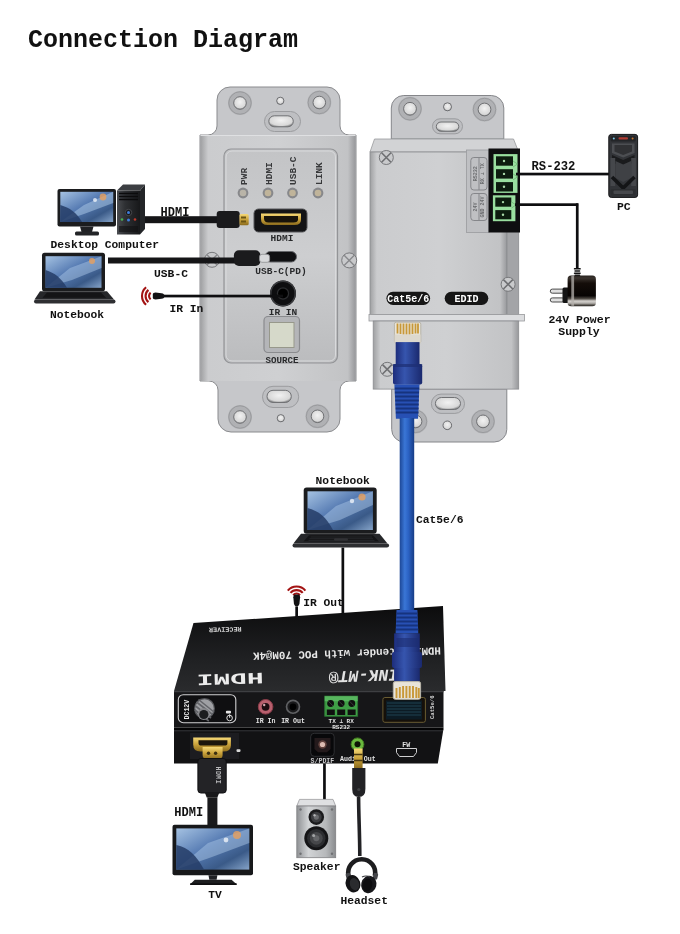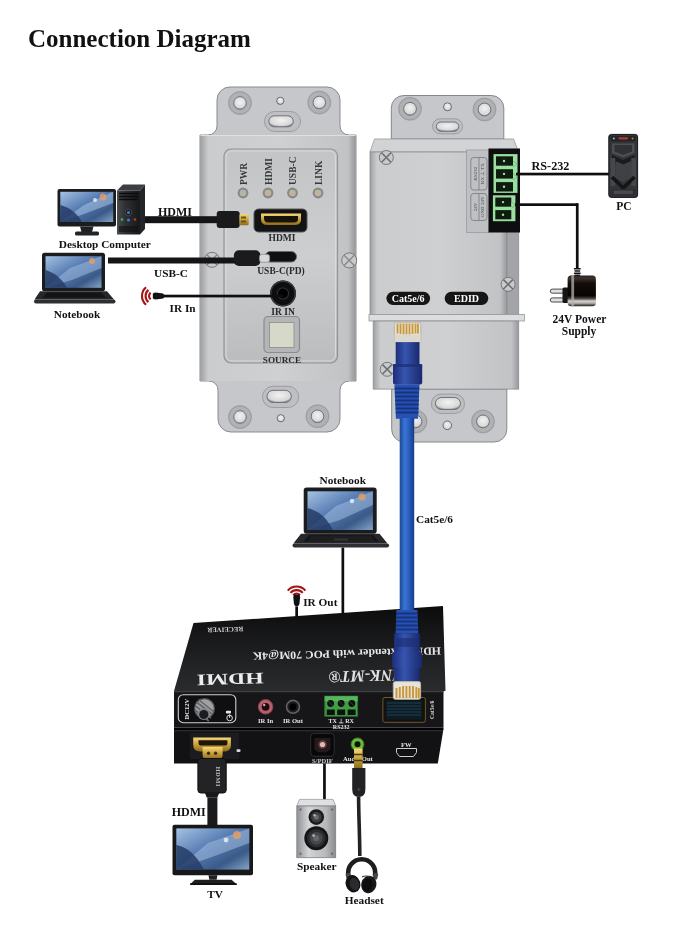--- a/index.html
+++ b/index.html
@@ -1,17 +1,17 @@
 <!DOCTYPE html>
 <html><head>
 <meta charset="utf-8">
 <style>
 html,body{margin:0;padding:0;background:#fff;}
 #page{position:relative;width:680px;height:934px;background:#fff;overflow:hidden;
-font-family:Liberation Serif, serif;}
+font-family:Liberation Mono, monospace;}
 svg{position:absolute;left:0;top:0;}
 </style>
 </head>
 <body>
 <div id="page">
 <svg width="680" height="934" viewBox="0 0 680 934">
 <defs>
 <linearGradient id="plateV" x1="0" y1="0" x2="1" y2="0">
  <stop offset="0" stop-color="#9fa0a2"></stop>
           <stop offset="0.05" stop-color="#cbccce"></stop>

